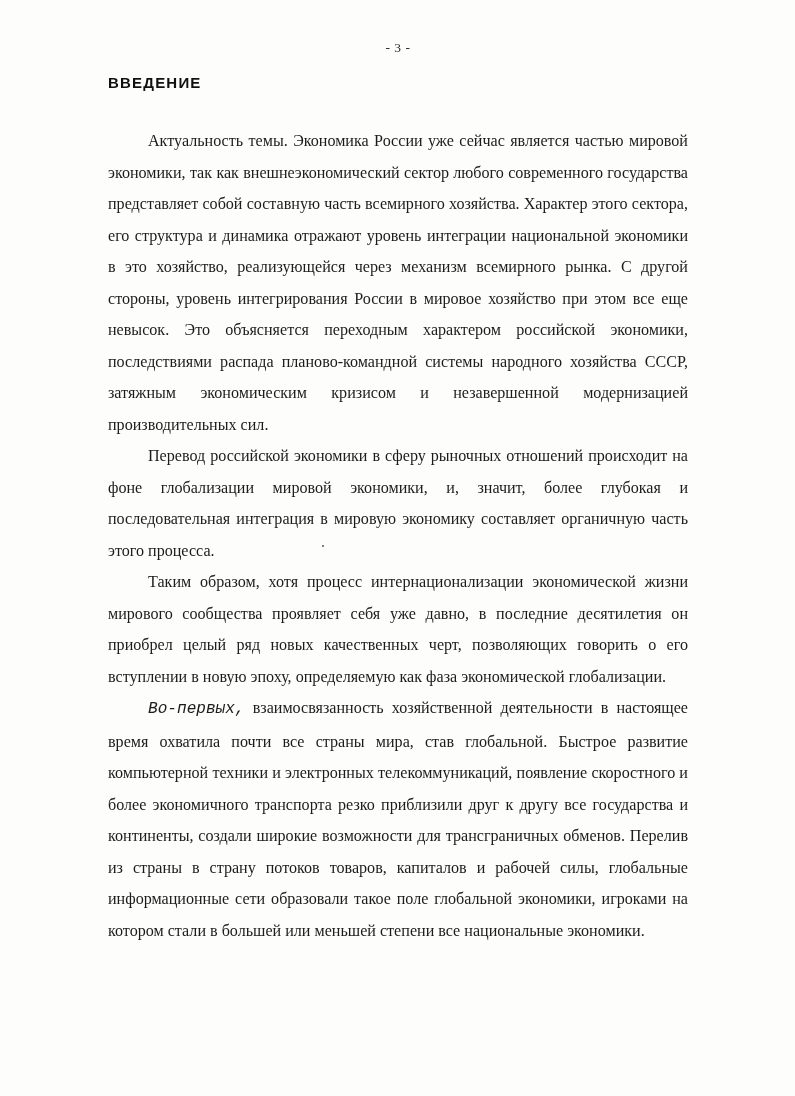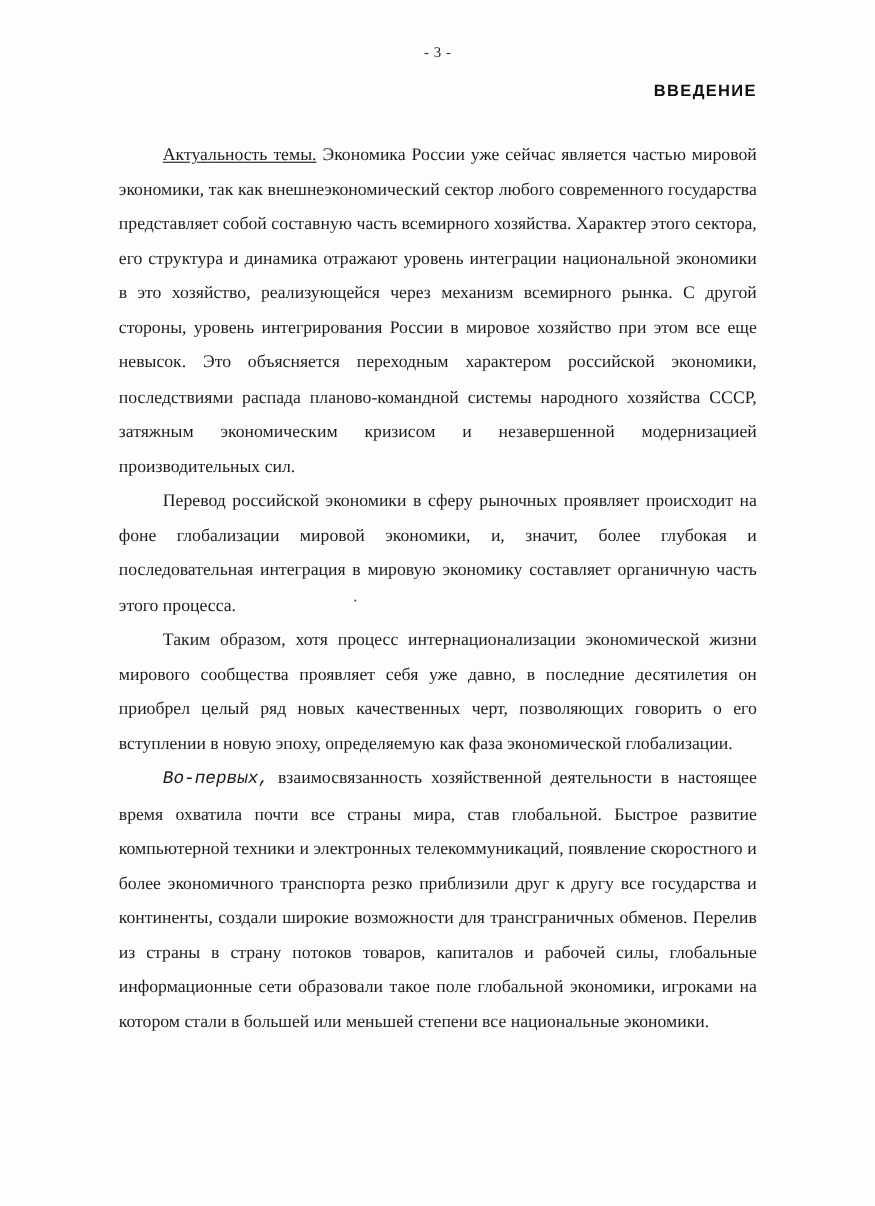--- a/index.html
+++ b/index.html
@@ -23,21 +23,21 @@
     width: 580px;
   }
   .page-number {
     text-align: center;
     font-size: 13.5px;
     letter-spacing: 0.5px;
     color: #2a2a2a;
     margin: 0 0 18px 0;
   }
   .doc-title {
-    text-align: right;
+    text-align: left;
     font-family: "Liberation Sans", sans-serif;
     font-size: 15px;
     font-weight: bold;
     letter-spacing: 1.2px;
     color: #111111;
     margin: 0 0 34px 0;
   }
   .para {
     font-size: 16.1px;
     line-height: 31.5px;
@@ -45,21 +45,20 @@
     text-justify: inter-word;
     text-indent: 40px;
     margin: 0;
     color: #1c1c1c;
     hyphens: auto;
   }
   .para + .para {
     margin-top: 0px;
   }
   .lead-underline {
-    text-decoration: underline;
     text-underline-offset: 2px;
   }
   .lead-italic {
     font-style: italic;
     font-family: Liberation Mono, monospace;
   }
   .stray-dot {
     position: absolute;
     left: 322px;
     top: 545px;
@@ -74,21 +73,21 @@
 
 <div class="page">
   <div class="content">
 
     <div class="page-number">- 3 -</div>
 
     <h1 class="doc-title">ВВЕДЕНИЕ</h1>
 
     <p class="para"><span class="lead-underline">Актуальность темы.</span><span> Экономика России уже сейчас является частью мировой экономики, так как внешнеэкономический сектор любого современного государства представляет собой составную часть всемирного хозяйства. Характер этого сектора, его структура и динамика отражают уровень интеграции национальной экономики в это хозяйство, реализующейся через механизм всемирного рынка. С другой стороны, уровень интегрирования России в мировое хозяйство при этом все еще невысок. Это объясняется переходным характером российской экономики, последствиями распада планово-командной системы народного хозяйства СССР, затяжным экономическим кризисом и незавершенной модернизацией производительных сил.</span></p>
 
-    <p class="para"><span>Перевод российской экономики в сферу рыночных проявляет происходит на фоне глобализации мировой экономики, и, значит, более глубокая и последовательная интеграция в мировую экономику составляет органичную часть этого процесса.</span></p>
+    <p class="para"><span>Перевод российской экономики в сферу рыночных отношений происходит на фоне глобализации мировой экономики, и, значит, более глубокая и последовательная интеграция в мировую экономику составляет органичную часть этого процесса.</span></p>
 
     <p class="para"><span>Таким образом, хотя процесс интернационализации экономической жизни мирового сообщества проявляет себя уже давно, в последние десятилетия он приобрел целый ряд новых качественных черт, позволяющих говорить о его вступлении в новую эпоху, определяемую как фаза экономической глобализации.</span></p>
 
     <p class="para"><span class="lead-italic">Во-первых,</span><span> взаимосвязанность хозяйственной деятельности в настоящее время охватила почти все страны мира, став глобальной. Быстрое развитие компьютерной техники и электронных телекоммуникаций, появление скоростного и более экономичного транспорта резко приблизили друг к другу все государства и континенты, создали широкие возможности для трансграничных обменов. Перелив из страны в страну потоков товаров, капиталов и рабочей силы, глобальные информационные сети образовали такое поле глобальной экономики, игроками на котором стали в большей или меньшей степени все национальные экономики.</span></p>
 
   </div>
   <div class="stray-dot"></div>
 </div>
 
 </body></html>

